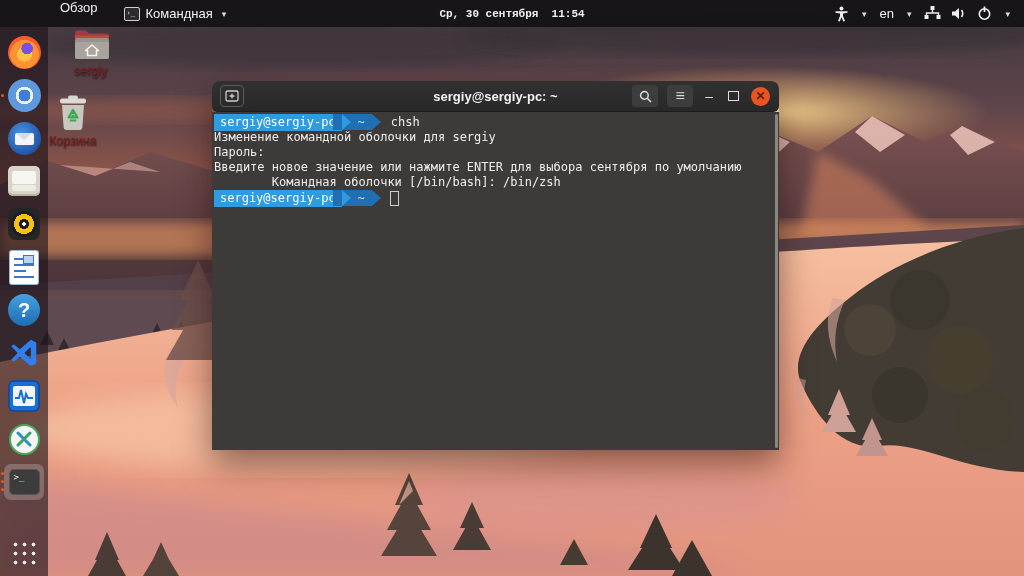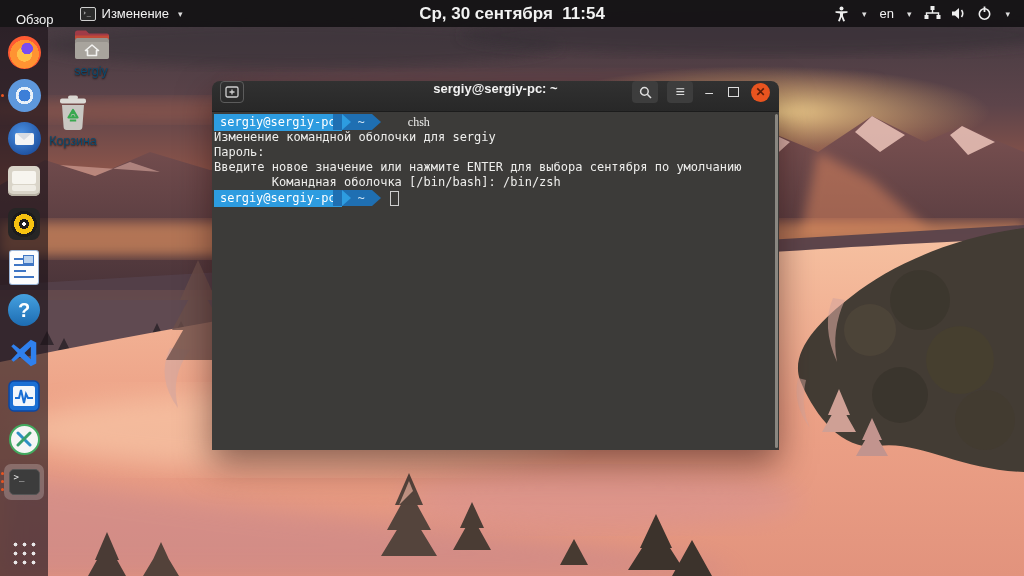--- a/index.html
+++ b/index.html
@@ -5,23 +5,23 @@
   html,body{margin:0;padding:0;}
   body{width:1024px;height:576px;overflow:hidden;position:relative;
        font-family:"Liberation Sans",sans-serif;background:#caa08a;}
 
   
   .wallpaper{position:absolute;inset:0;z-index:0;}
 
   
   .topbar{position:absolute;top:0;left:0;right:0;height:27px;background:rgba(22,20,22,.97);
           color:#f2f2f2;display:flex;align-items:center;font-size:13px;z-index:50;}
-  .tb-activities{height:100%;display:flex;align-items:flex-end;padding:0 16px;cursor:pointer;}
+  .tb-activities{height:100%;display:flex;align-items:flex-start;padding:0 16px;cursor:pointer;margin-left:44px;}
   .tb-appmenu{height:100%;display:flex;align-items:center;gap:6px;padding:0 10px;cursor:pointer;}
-  .tb-clock{position:absolute;left:50%;transform:translateX(-50%);font-weight:bold;font-size:17px;white-space:pre;}
+  .tb-clock{position:absolute;left:50%;transform:translateX(-50%);font-weight:bold;font-size:11px;white-space:pre;font-family:Liberation Mono, monospace;}
   .tb-right{margin-left:auto;display:flex;align-items:center;gap:13px;padding-right:14px;height:100%;}
   .tb-caret{font-size:9px;color:#ddd;margin-left:3px;}
   .tb-group{display:flex;align-items:center;gap:10px;}
   .mini-term{width:14px;height:12px;border:1px solid #cfcfcf;border-radius:2px;background:#2b2b2b;
              display:flex;align-items:flex-start;justify-content:flex-start;}
   .mini-term span{color:#eee;font-size:7px;line-height:10px;padding-left:2px;font-family:"DejaVu Sans Mono",monospace;}
 
   
   .dock{position:absolute;top:27px;left:0;bottom:0;width:48px;background:rgba(28,18,24,.62);
         display:flex;flex-direction:column;align-items:center;padding-top:7px;gap:7px;z-index:40;}
@@ -55,51 +55,51 @@
   .icon-writer b{position:absolute;right:4px;top:4px;width:9px;height:7px;background:#bcd3ee;border:1px solid #3f76c4;}
   .icon-help{width:32px;height:32px;border-radius:50%;background:linear-gradient(#45a1e0,#1d6cb2);
       color:#fff;font-weight:bold;font-size:20px;display:flex;align-items:center;justify-content:center;}
   .icon-xapp{width:31px;height:31px;border-radius:50%;background:#f5f5f5;border:2.5px solid #43aa5f;
       box-sizing:border-box;display:flex;align-items:center;justify-content:center;}
   .term-sq{width:31px;height:26px;border-radius:5px;background:#3c3c3c;border:1px solid #555;
       font-family:"DejaVu Sans Mono",monospace;color:#e8e8e8;font-size:9px;padding:2px 0 0 4px;box-sizing:border-box;}
 
   
   .dicon{position:absolute;width:66px;text-align:center;z-index:10;cursor:pointer;}
-  .dicon .dlabel{margin-top:3px;font-size:12.5px;color:#0c4a6e;text-shadow:0 1px 2px rgba(0,0,0,.85);}
+  .dicon .dlabel{margin-top:3px;font-size:12.5px;color:#7f1d1d;text-shadow:0 1px 2px rgba(0,0,0,.85);}
   .dicon-sergiy{left:58px;top:29px;}
   .dicon-trash{left:40px;top:95px;}
 
   
   .twin{position:absolute;left:212px;top:81px;width:567px;height:369px;z-index:30;
         border-radius:8px 8px 0 0;overflow:hidden;display:flex;flex-direction:column;
         box-shadow:0 14px 34px rgba(40,10,10,.5);}
   .titlebar{height:30px;background:linear-gradient(#313131,#282828);border-bottom:1px solid #1c1c1c;
-        display:flex;align-items:flex-start;position:relative;flex:0 0 auto;}
+        display:flex;align-items:center;position:relative;flex:0 0 auto;border-radius:6px;}
   .t-title{position:absolute;left:50%;transform:translateX(-50%);color:#f2f2f2;font-weight:bold;font-size:13px;}
   .newtab-btn{margin-left:8px;width:22px;height:20px;border:1px solid #5c5c5c;border-radius:4px;
         display:flex;align-items:center;justify-content:center;cursor:pointer;}
   .tbar-right{margin-left:auto;display:flex;align-items:center;gap:9px;padding-right:9px;}
   .sq-btn{width:26px;height:22px;background:#3d3d3d;border-radius:4px;display:flex;align-items:center;
         justify-content:center;color:#ddd;cursor:pointer;}
   .min-btn{color:#ddd;font-size:14px;cursor:pointer;padding:0 3px;}
   .max-btn{width:9px;height:8px;border:1.5px solid #ddd;cursor:pointer;margin:0 3px;}
   .close-btn{width:19px;height:19px;border-radius:50%;background:#e9541f;color:#5c1d08;font-size:12px;
         display:flex;align-items:center;justify-content:center;cursor:pointer;font-weight:bold;}
 
   .tcontent{flex:1;background:#3c3b39;position:relative;color:#eeeeec;
         font-family:"DejaVu Sans Mono",monospace;font-size:12px;padding:2px 10px 0 2px;}
   .tline{white-space:pre;height:15px;line-height:15px;}
   .pline{display:flex;align-items:center;height:16px;}
   .pseg1{background:#2d9ce0;color:#fff;padding:0 6px 1px 6px;height:16px;line-height:16px;}
   .parr1{width:0;height:0;border-top:8px solid transparent;border-bottom:8px solid transparent;border-left:9px solid #2d9ce0;}
   .pseg2{background:#1f6fb2;display:flex;align-items:center;height:16px;margin-left:-9px;padding-left:9px;}
   .pseg2 .tilde{color:#cfe3f2;padding:0 7px 1px 7px;}
   .parr2{width:0;height:0;border-top:8px solid transparent;border-bottom:8px solid transparent;border-left:9px solid #1f6fb2;}
-  .cmd{margin-left:27px;font-family:Liberation Serif, serif;}
+  .cmd{margin-left:10px;}
   .cursor{display:inline-block;width:7px;height:13px;border:1px solid #cfcfcf;margin-left:9px;}
   .scrollbar-track{position:absolute;right:0;top:0;bottom:0;width:6px;}
   .scrollbar-thumb{position:absolute;right:1px;top:2px;bottom:2px;width:3.5px;background:#8a8781;border-radius:2px;cursor:grab;}
 </style>
 </head>
 <body>
 
 <div class="wallpaper">
   <svg width="1024" height="576" viewBox="0 0 1024 576" preserveAspectRatio="none">
     <defs>
@@ -181,21 +181,21 @@
 </div>
 
 <div class="topbar">
   <div class="tb-activities">
     <span>Обзор</span>
   </div>
   <div class="tb-appmenu">
     <span class="mini-term">
         <span>›_</span>
       </span>
-    <span>Изменение</span>
+    <span>Командная</span>
     <span class="tb-caret">▾</span>
   </div>
   <div class="tb-clock">Ср, 30 сентября  11:54</div>
   <div class="tb-right">
     <div class="tb-group">
       <svg width="15" height="16" viewBox="0 0 15 16">
         <circle cx="7.5" cy="2.6" r="2" fill="#eee"></circle>
         <path d="M1.5,5.2 L13.5,5.2 L13.5,6.8 L9,7.4 L9,10 L11,15 L9.2,15.6 L7.5,11 L5.8,15.6 L4,15 L6,10 L6,7.4 L1.5,6.8 Z" fill="#eee"></path>
       </svg>
       <span class="tb-caret">▾</span>
@@ -347,21 +347,21 @@
       <span class="pseg2">
           <span class="parr1"></span>
           <span class="tilde">~</span>
         </span>
       <span class="parr2"></span>
       <span class="cmd">chsh</span>
     </div>
     <div class="tline">Изменение командной оболочки для sergiy</div>
     <div class="tline">Пароль:</div>
     <div class="tline">Введите новое значение или нажмите ENTER для выбора сентября по умолчанию</div>
-    <div class="tline">        Командная оболочка [/bin/bash]: /bin/zsh</div>
+    <div class="tline">        Командная оболочки [/bin/bash]: /bin/zsh</div>
     <div class="pline">
       <span class="pseg1">sergiy@sergiy-pc</span>
       <span class="pseg2">
           <span class="parr1"></span>
           <span class="tilde">~</span>
         </span>
       <span class="parr2"></span>
       <span class="cursor"></span>
     </div>
     <div class="scrollbar-track">

